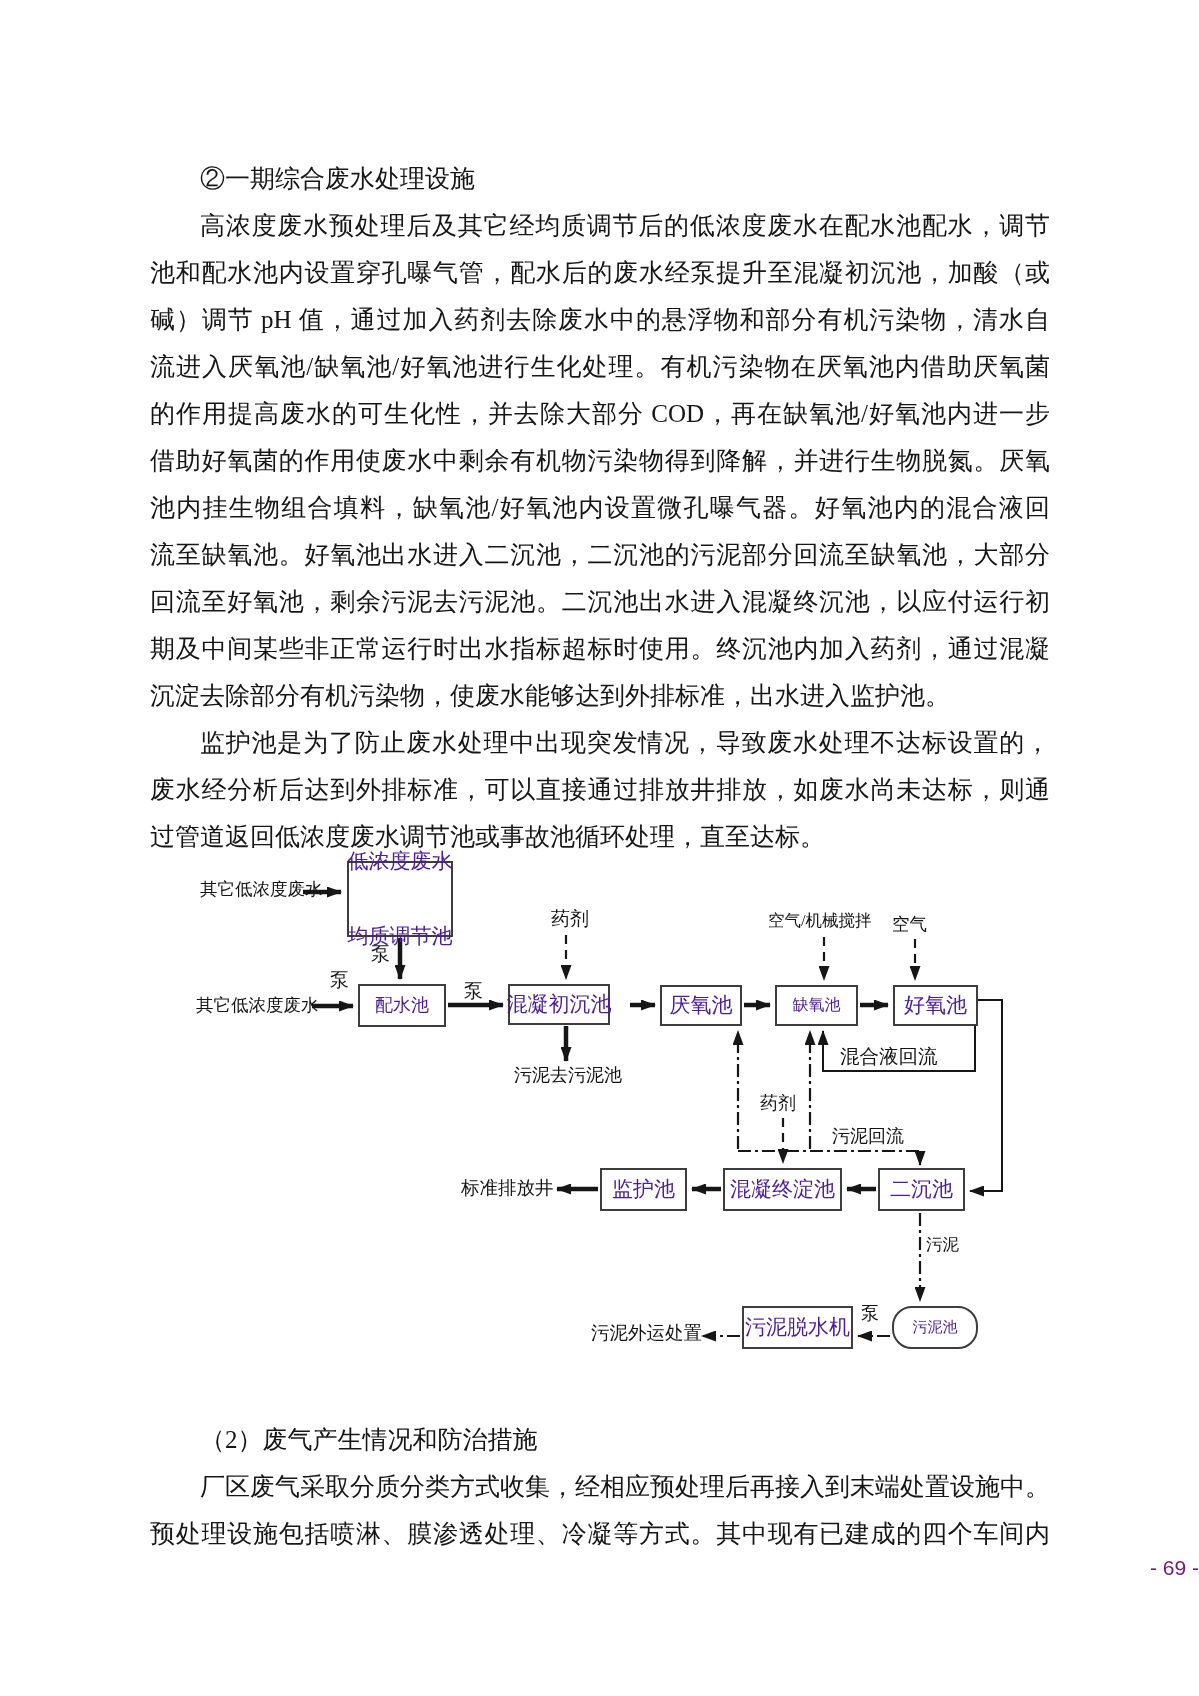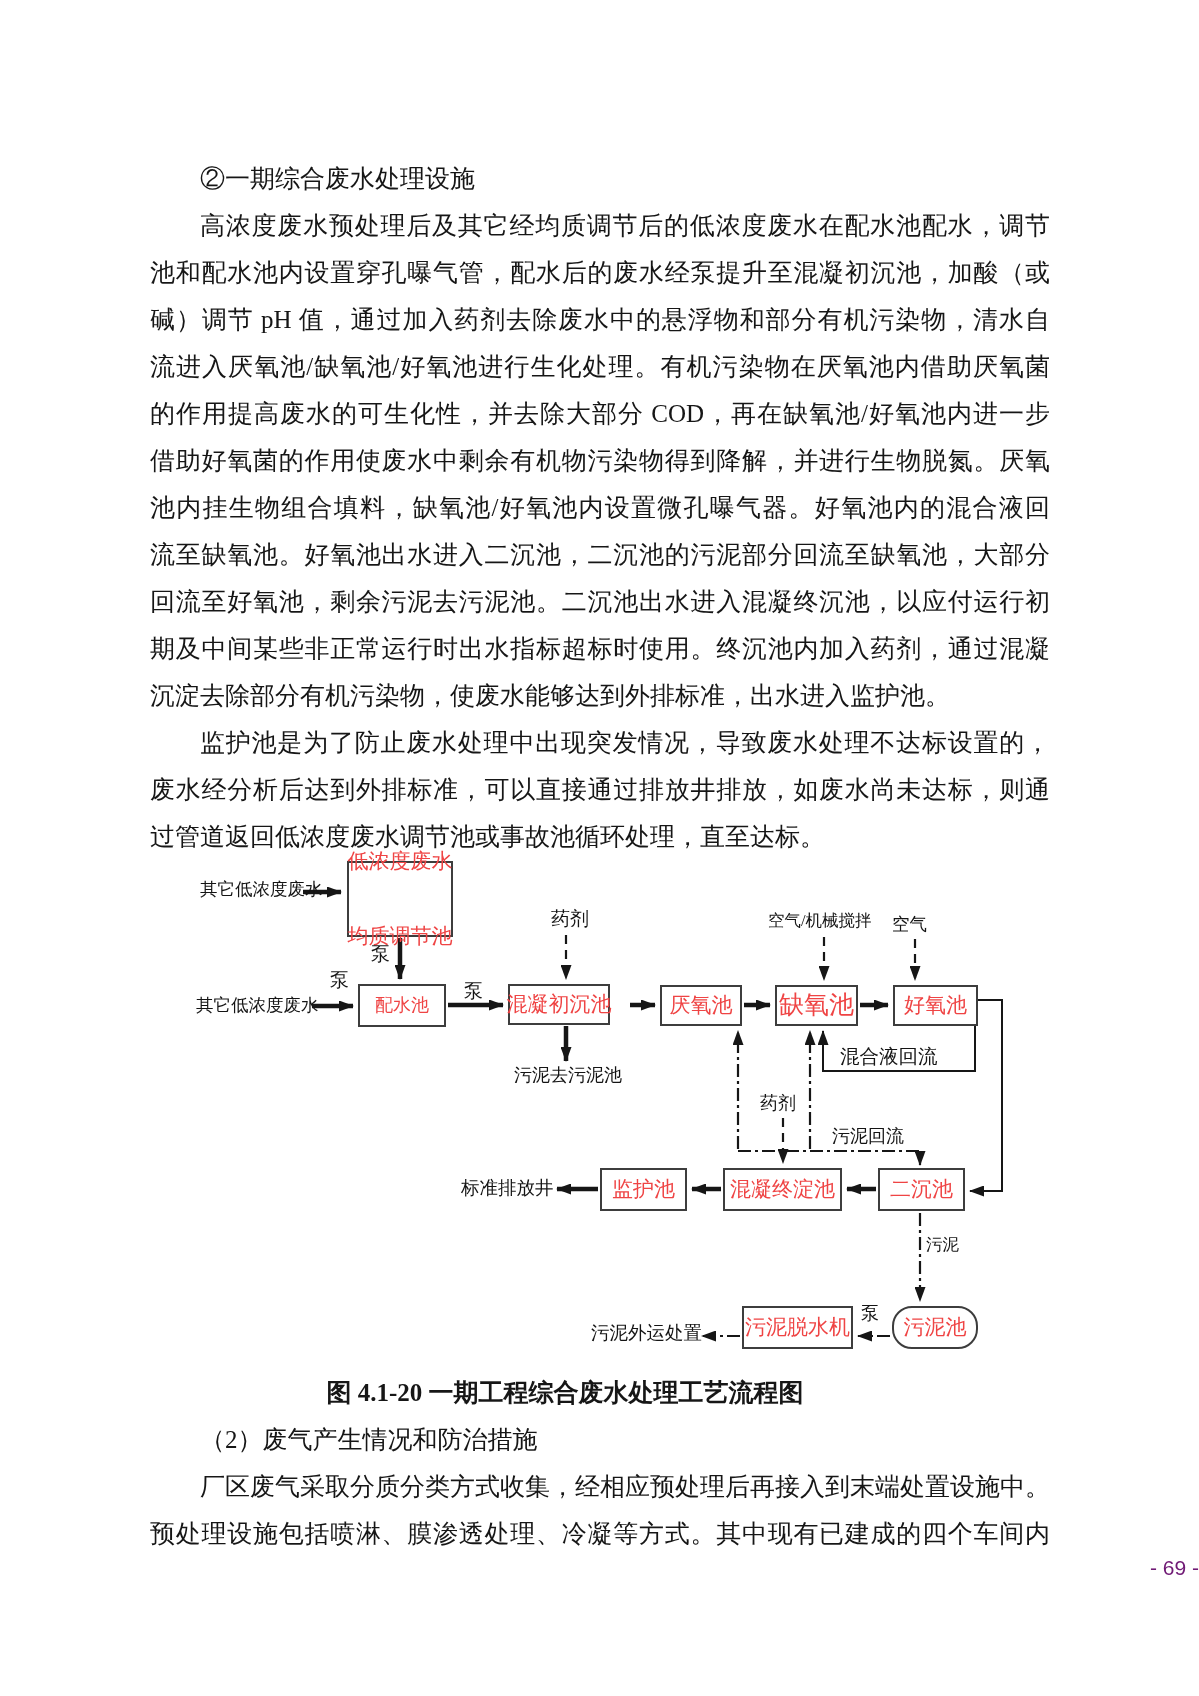--- a/index.html
+++ b/index.html
@@ -8,21 +8,21 @@
     font-family:"Liberation Serif","DejaVu Serif",serif; color:#161616; overflow:hidden;margin-top:8px;
   }
   .textblock { position:absolute; left:150px; width:900px; }
   .line { font-size:25px; line-height:47px; text-align:justify; color:#161616; }
   .line.j { text-align-last:justify; }
   .line.ind { padding-left:50px; }
   .cap { font-weight:bold; text-align:center; text-align-last:center; padding-right:70px; }
   .diag-box {
     position:absolute; box-sizing:border-box; border:2px solid #3d3d3d; background:#ffffff;
     display:flex; flex-direction:column; align-items:center; justify-content:center;
-    line-height:1.3; color:#ef4444; white-space:nowrap;gap:48px;
+    line-height:1.3; color:#4c1d95; white-space:nowrap;gap:48px;
   }
   .diag-label { position:absolute; color:#141414; white-space:nowrap; line-height:1.1; }
   svg.flow { position:absolute; left:0; top:840px; }
   .pagenum {
     position:absolute; left:0; top:1548px; width:100%; text-align:right;
     font-family:"Liberation Sans","DejaVu Sans",sans-serif; font-size:21px; color:#701a75;
   }
 </style>
 </head>
 <body>
@@ -38,23 +38,20 @@
       <div class="line j">借助好氧菌的作用使废水中剩余有机物污染物得到降解，并进行生物脱氮。厌氧</div>
       <div class="line j">池内挂生物组合填料，缺氧池/好氧池内设置微孔曝气器。好氧池内的混合液回</div>
       <div class="line j">流至缺氧池。好氧池出水进入二沉池，二沉池的污泥部分回流至缺氧池，大部分</div>
       <div class="line j">回流至好氧池，剩余污泥去污泥池。二沉池出水进入混凝终沉池，以应付运行初</div>
       <div class="line j">期及中间某些非正常运行时出水指标超标时使用。终沉池内加入药剂，通过混凝</div>
       <div class="line">沉淀去除部分有机污染物，使废水能够达到外排标准，出水进入监护池。</div>
       <div class="line j ind">监护池是为了防止废水处理中出现突发情况，导致废水处理不达标设置的，</div>
       <div class="line j">废水经分析后达到外排标准，可以直接通过排放井排放，如废水尚未达标，则通</div>
       <div class="line">过管道返回低浓度废水调节池或事故池循环处理，直至达标。</div>
     </div>
-  <div class="textblock" style="top:1361px">
-    <div class="line cap">图 4.1-20  一期工程综合废水处理工艺流程图</div>
-  </div>
   <div id="tb2" class="textblock" style="top:1408px">
       <div class="line ind">（2）废气产生情况和防治措施</div>
       <div class="line j ind">厂区废气采取分质分类方式收集，经相应预处理后再接入到末端处置设施中。</div>
       <div class="line j">预处理设施包括喷淋、膜渗透处理、冷凝等方式。其中现有已建成的四个车间内</div>
     </div>
   <div class="pagenum">- 69 -</div>
 <svg width="1199" height="520" viewBox="0 840 1199 520" class="flow">
       <defs>
         <marker id="ah" markerWidth="15" markerHeight="11" refX="14" refY="5.5" orient="auto" markerUnits="userSpaceOnUse">
           <path d="M0,0 L15,5.5 L0,11 Z" fill="#161616"></path>
@@ -90,39 +87,39 @@
     </div>
     <div class="diag-box" style="left: 358px; top: 976px; width: 88px; height: 43px; font-size: 18px;">
       <div>配水池</div>
     </div>
     <div class="diag-box" style="left: 508px; top: 976px; width: 102px; height: 41px; font-size: 21px;">
       <div>混凝初沉池</div>
     </div>
     <div class="diag-box" style="left: 660px; top: 977px; width: 82px; height: 41px; font-size: 21px;">
       <div>厌氧池</div>
     </div>
-    <div class="diag-box" style="left: 775px; top: 977px; width: 83px; height: 41px; font-size: 25px;">
+    <div class="diag-box" style="left: 775px; top: 977px; width: 83px; height: 41px; font-size: 16px;">
       <div>缺氧池</div>
     </div>
     <div class="diag-box" style="left: 893px; top: 977px; width: 85px; height: 41px; font-size: 21px;">
       <div>好氧池</div>
     </div>
     <div class="diag-box" style="left: 600px; top: 1160px; width: 87px; height: 43px; font-size: 21px;">
       <div>监护池</div>
     </div>
     <div class="diag-box" style="left: 723px; top: 1160px; width: 119px; height: 43px; font-size: 21px;">
       <div>混凝终淀池</div>
     </div>
     <div class="diag-box" style="left: 878px; top: 1160px; width: 87px; height: 43px; font-size: 21px;">
       <div>二沉池</div>
     </div>
     <div class="diag-box" style="left: 742px; top: 1298px; width: 111px; height: 43px; font-size: 21px;">
       <div>污泥脱水机</div>
     </div>
-    <div class="diag-box" style="left: 892px; top: 1298px; width: 86px; height: 43px; font-size: 21px; border-radius: 20px;">
+    <div class="diag-box" style="left: 892px; top: 1298px; width: 86px; height: 43px; font-size: 15px; border-radius: 20px;">
       <div>污泥池</div>
     </div>
     <div class="diag-label" style="left: 200px; top: 872px; font-size: 17.5px;">其它低浓度废水</div>
     <div class="diag-label" style="left: 196px; top: 988px; font-size: 17.5px;">其它低浓度废水</div>
     <div class="diag-label" style="left: 371px; top: 936px; font-size: 19px;">泵</div>
     <div class="diag-label" style="left: 330px; top: 962px; font-size: 19px;">泵</div>
     <div class="diag-label" style="left: 464px; top: 973px; font-size: 19px;">泵</div>
     <div class="diag-label" style="left: 551px; top: 901px; font-size: 19px;">药剂</div>
     <div class="diag-label" style="left: 514px; top: 1058px; font-size: 18px;">污泥去污泥池</div>
     <div class="diag-label" style="left: 768px; top: 904px; font-size: 16.5px;">空气/机械搅拌</div>

